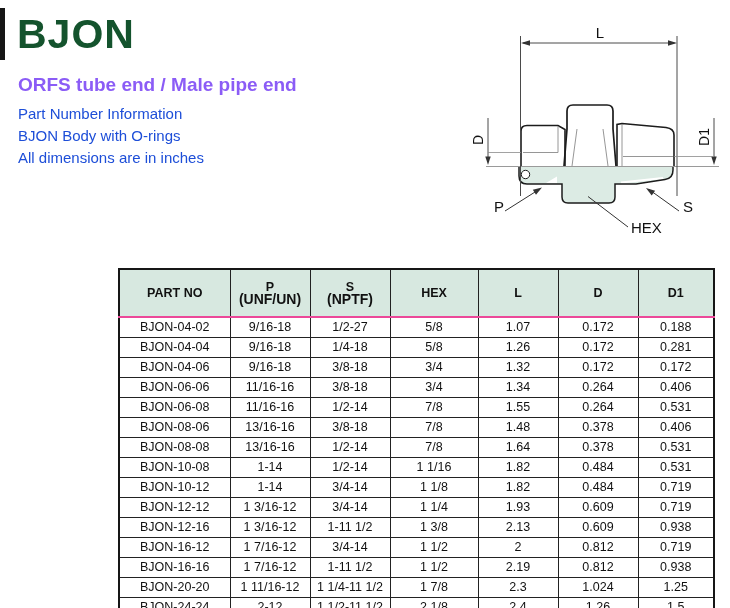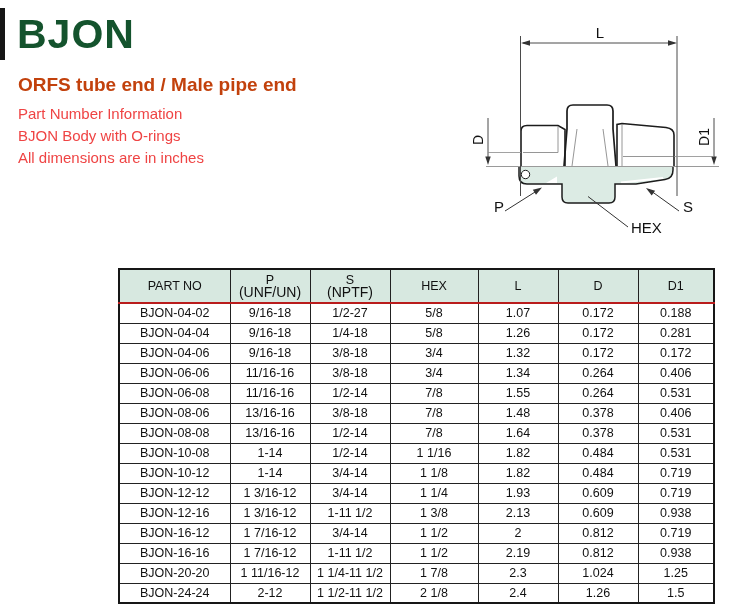--- a/index.html
+++ b/index.html
@@ -3,33 +3,33 @@
 <meta charset="utf-8">
 <style>
   * { margin:0; padding:0; box-sizing:border-box; }
   html,body { background:#ffffff; }
   body { font-family:"Liberation Sans", sans-serif; color:#111; }
   .page { position:relative; width:730px; height:608px; background:#fff; overflow:hidden; }
 
   
   .brand-bar { position:absolute; left:0; top:8px; width:5px; height:52px; background:#151515; }
   .brand { position:absolute; left:17px; top:11px; font-size:41px; font-weight:bold; letter-spacing:1px; }
-  .title { position:absolute; left:18px; top:74px; font-size:19px; font-weight:bold; color:#c2410c; }
-  .subtitles { position:absolute; left:18px; top:103px; font-size:15px; line-height:22px; color:#ef4444; }
+  .title { position:absolute; left:18px; top:74px; font-size:19px; font-weight:bold; color:#8b5cf6; }
+  .subtitles { position:absolute; left:18px; top:103px; font-size:15px; line-height:22px; color:#1d4ed8; }
 
   
   svg.drawing { position:absolute; left:455px; top:0; width:275px; height:250px; }
   svg.drawing text { font-family:"Liberation Sans", sans-serif; fill:#111; }
 
   
   table.parts { position:absolute; left:118px; top:268px; width:597px;
     border-collapse:collapse; table-layout:fixed; font-size:12.5px; }
   table.parts, table.parts th, table.parts td { border:1px solid #222; }
   table.parts { border:2px solid #161616; }
-  table.parts th { height:34px; font-weight:normal; border-bottom:2px solid #b91c1c; }
+  table.parts th { height:48px; font-weight:bold; border-bottom:2px solid #ec4899; }
   table.parts td { height:20px; text-align:center; vertical-align:middle; background:#fff; padding:0 2px; }
   table.parts th { text-align:center; vertical-align:middle; }
   .col-main { font-size:12.5px; line-height:13px; }
   .col-sub { font-size:14px; line-height:11px; }
   th.hdr, td.part-cell { background:#d7e8e0; }
 </style>
 </head>
 <body>
 
 <div class="page">

